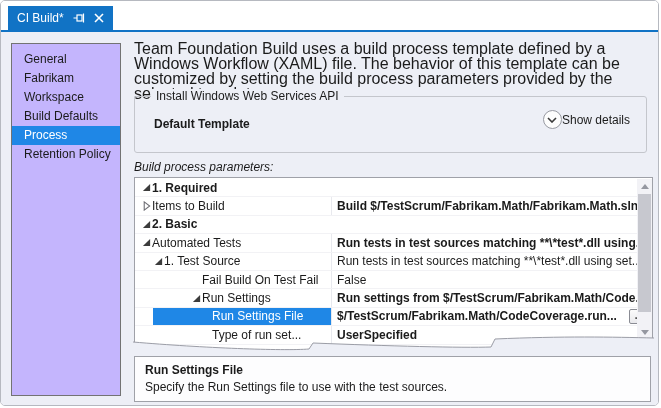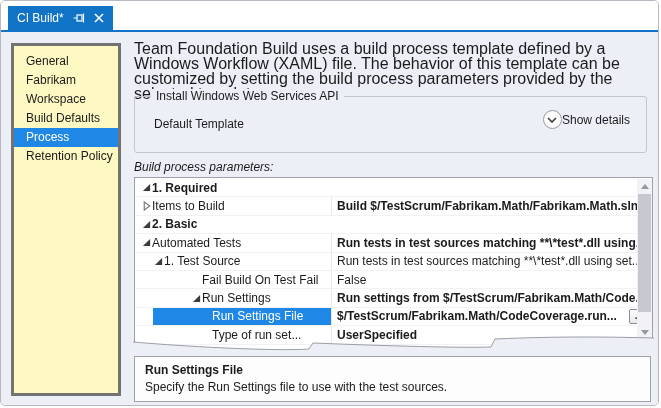--- a/index.html
+++ b/index.html
@@ -12,33 +12,33 @@
   .tabstrip{position:absolute;left:0;top:0;width:100%;height:29px;background:#fff;}
   .tab{position:absolute;left:7px;top:5px;height:24px;background:#1173c5;color:#fff;
        display:flex;align-items:center;padding:0 9px;gap:9px;font-size:12px;}
   .tab .ticon{display:flex;align-items:center;}
   .tabline{position:absolute;left:0;top:29px;width:100%;height:2px;background:#1173c5;}
 
   
   .content{position:absolute;left:0;top:31px;width:100%;height:375px;background:#edeff6;}
 
   
-  .sidebar{position:absolute;left:10px;top:11px;width:110px;height:353px;background:#fef9c3;
-           border:3px solid #737373;padding-top:6px;}
+  .sidebar{position:absolute;left:10px;top:11px;width:110px;height:353px;background:#c4b5fd;
+           border:1px solid #737373;padding-top:6px;}
   .side-item{height:19px;line-height:19px;padding-left:12px;font-size:12px;cursor:default;
              white-space:nowrap;}
   .side-item.sel{background:#1f87e6;color:#fff;}
 
   
   .desc{position:absolute;left:133px;top:9px;width:519px;font-size:16px;line-height:15px;}
 
   .groupbox{position:absolute;left:133px;top:64px;width:513px;height:57px;
             border:1px solid #c4c6cc;border-radius:3px;}
   .legend{position:absolute;left:16px;top:-8px;background:#edeff6;padding:0 5px;font-size:12px;}
-  .gb-title{position:absolute;left:19px;top:20px;font-size:12px;font-weight:normal;}
+  .gb-title{position:absolute;left:19px;top:20px;font-size:12px;font-weight:bold;}
   .gb-right{position:absolute;right:16px;top:13px;display:flex;align-items:center;}
   .chev-btn{width:19px;height:19px;border-radius:50%;border:1px solid #989aa2;background:#fdfdfd;
             display:flex;align-items:center;justify-content:center;cursor:pointer;}
   .gb-show{font-size:12px;}
 
   .params-label{position:absolute;left:133px;top:128px;font-size:12px;font-style:italic;}
 
   
   .grid{position:absolute;left:133px;top:145px;width:519px;height:175px;background:#fff;
         border:1px solid #9fa1a8;border-bottom:none;padding-top:1px;}

